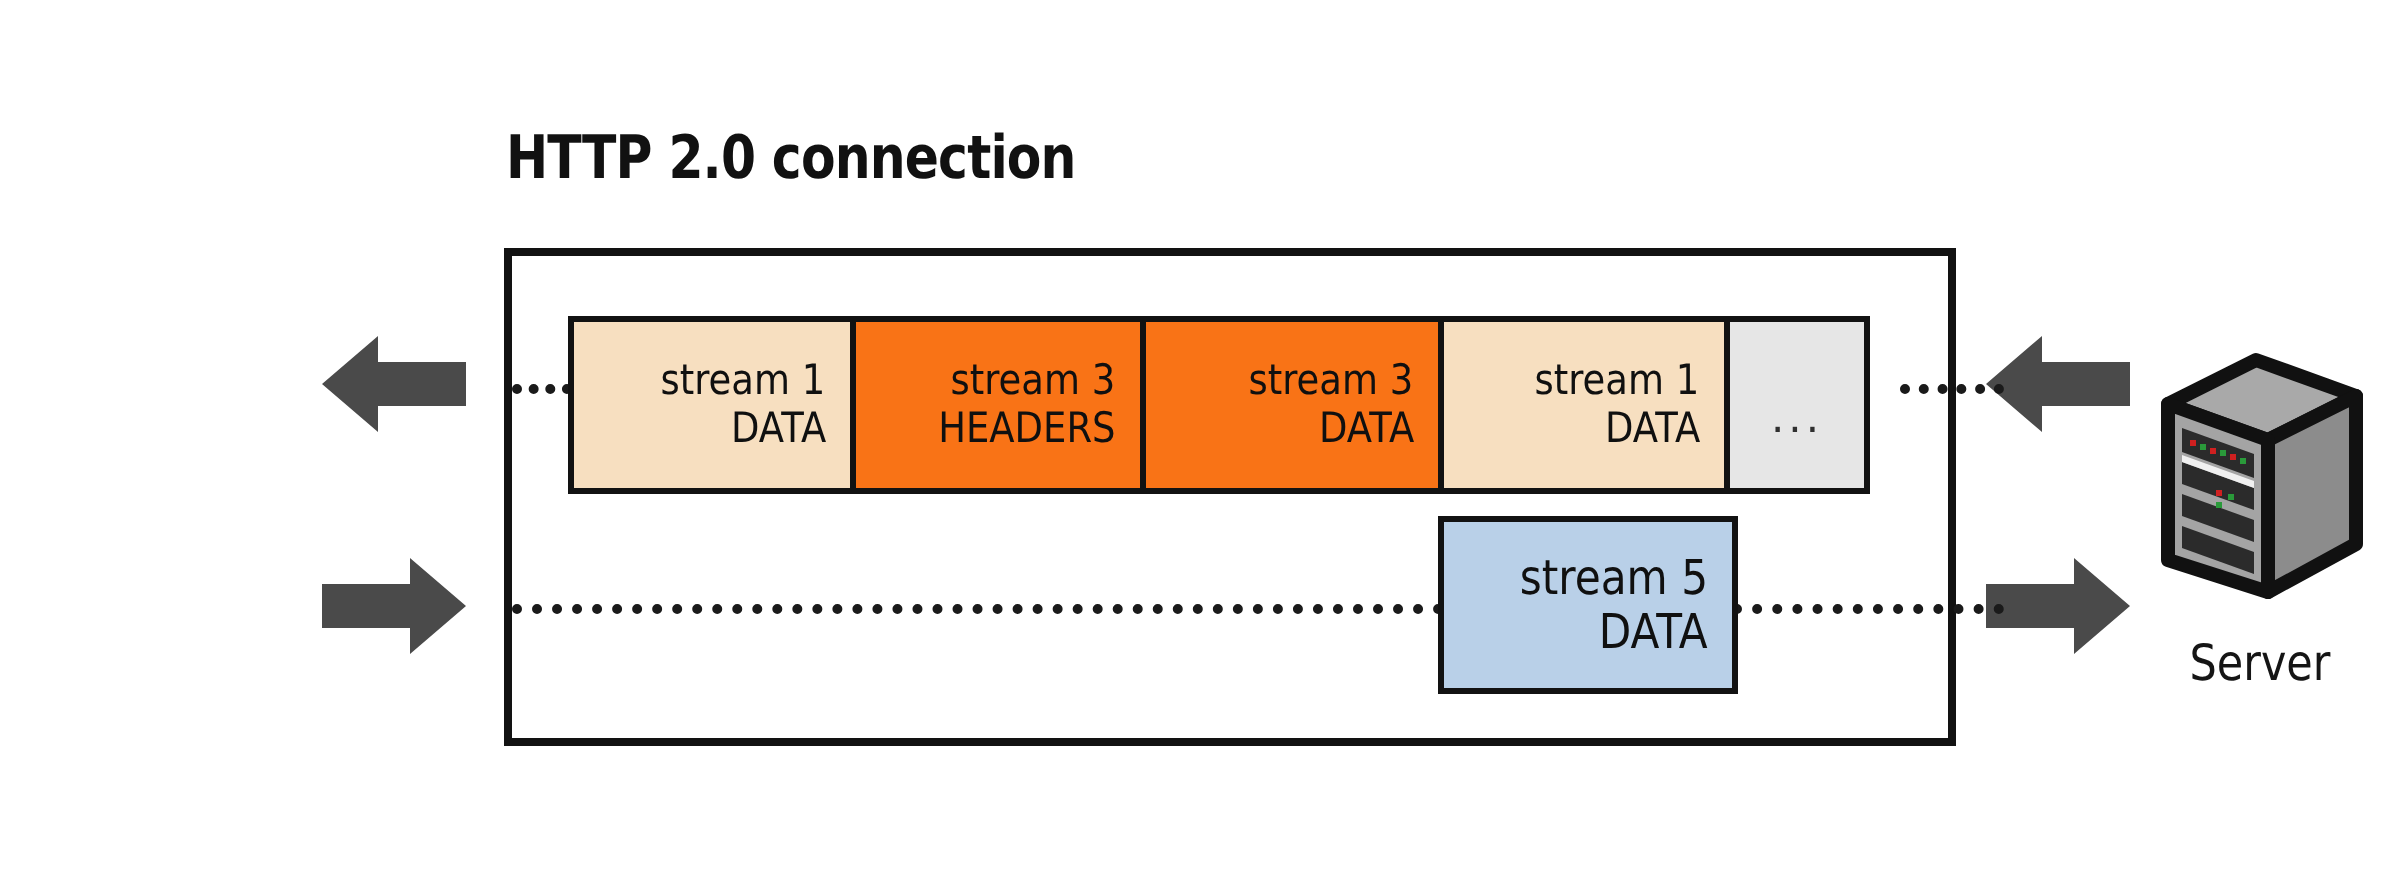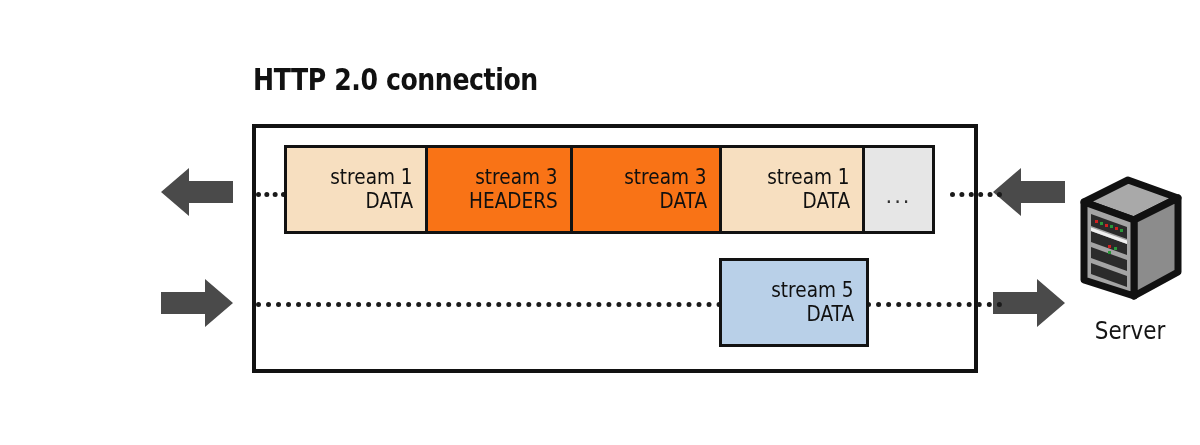--- a/index.html
+++ b/index.html
@@ -57,21 +57,21 @@
   }
   .dotted-row1-left  { left: 256px; top: 192px; width: 30px; }
   .dotted-row1-right { left: 950px; top: 192px; width: 52px; }
   .dotted-row2-left  { left: 256px; top: 302px; width: 466px; }
   .dotted-row2-right { left: 866px; top: 302px; width: 136px; }
 
   
   .frame-strip {
     position: absolute;
     left: 284px;
-    top: 145px;
+    top: 158px;
     height: 89px;
     display: flex;
     align-items: stretch;
   }
   .frame {
     box-sizing: border-box;
     border: 3px solid #121212;
     margin-right: -3px;
     display: flex;
     flex-direction: column;
@@ -120,21 +120,21 @@
     height: 89px;
     box-sizing: border-box;
     border: 3px solid #121212;
     background: #b9d0e8;
     display: flex;
     flex-direction: column;
     align-items: flex-end;
     justify-content: center;
     padding: 0 12px 0 10px;
     font-family: "DejaVu Sans", sans-serif;
-    font-size: 21px;
+    font-size: 24px;
     color: #101010;
     line-height: 1.12;
     white-space: nowrap;
   }
   .frame-row2 span {
     display: block;
     transform: scaleX(0.88);
     transform-origin: right center;
   }
 

